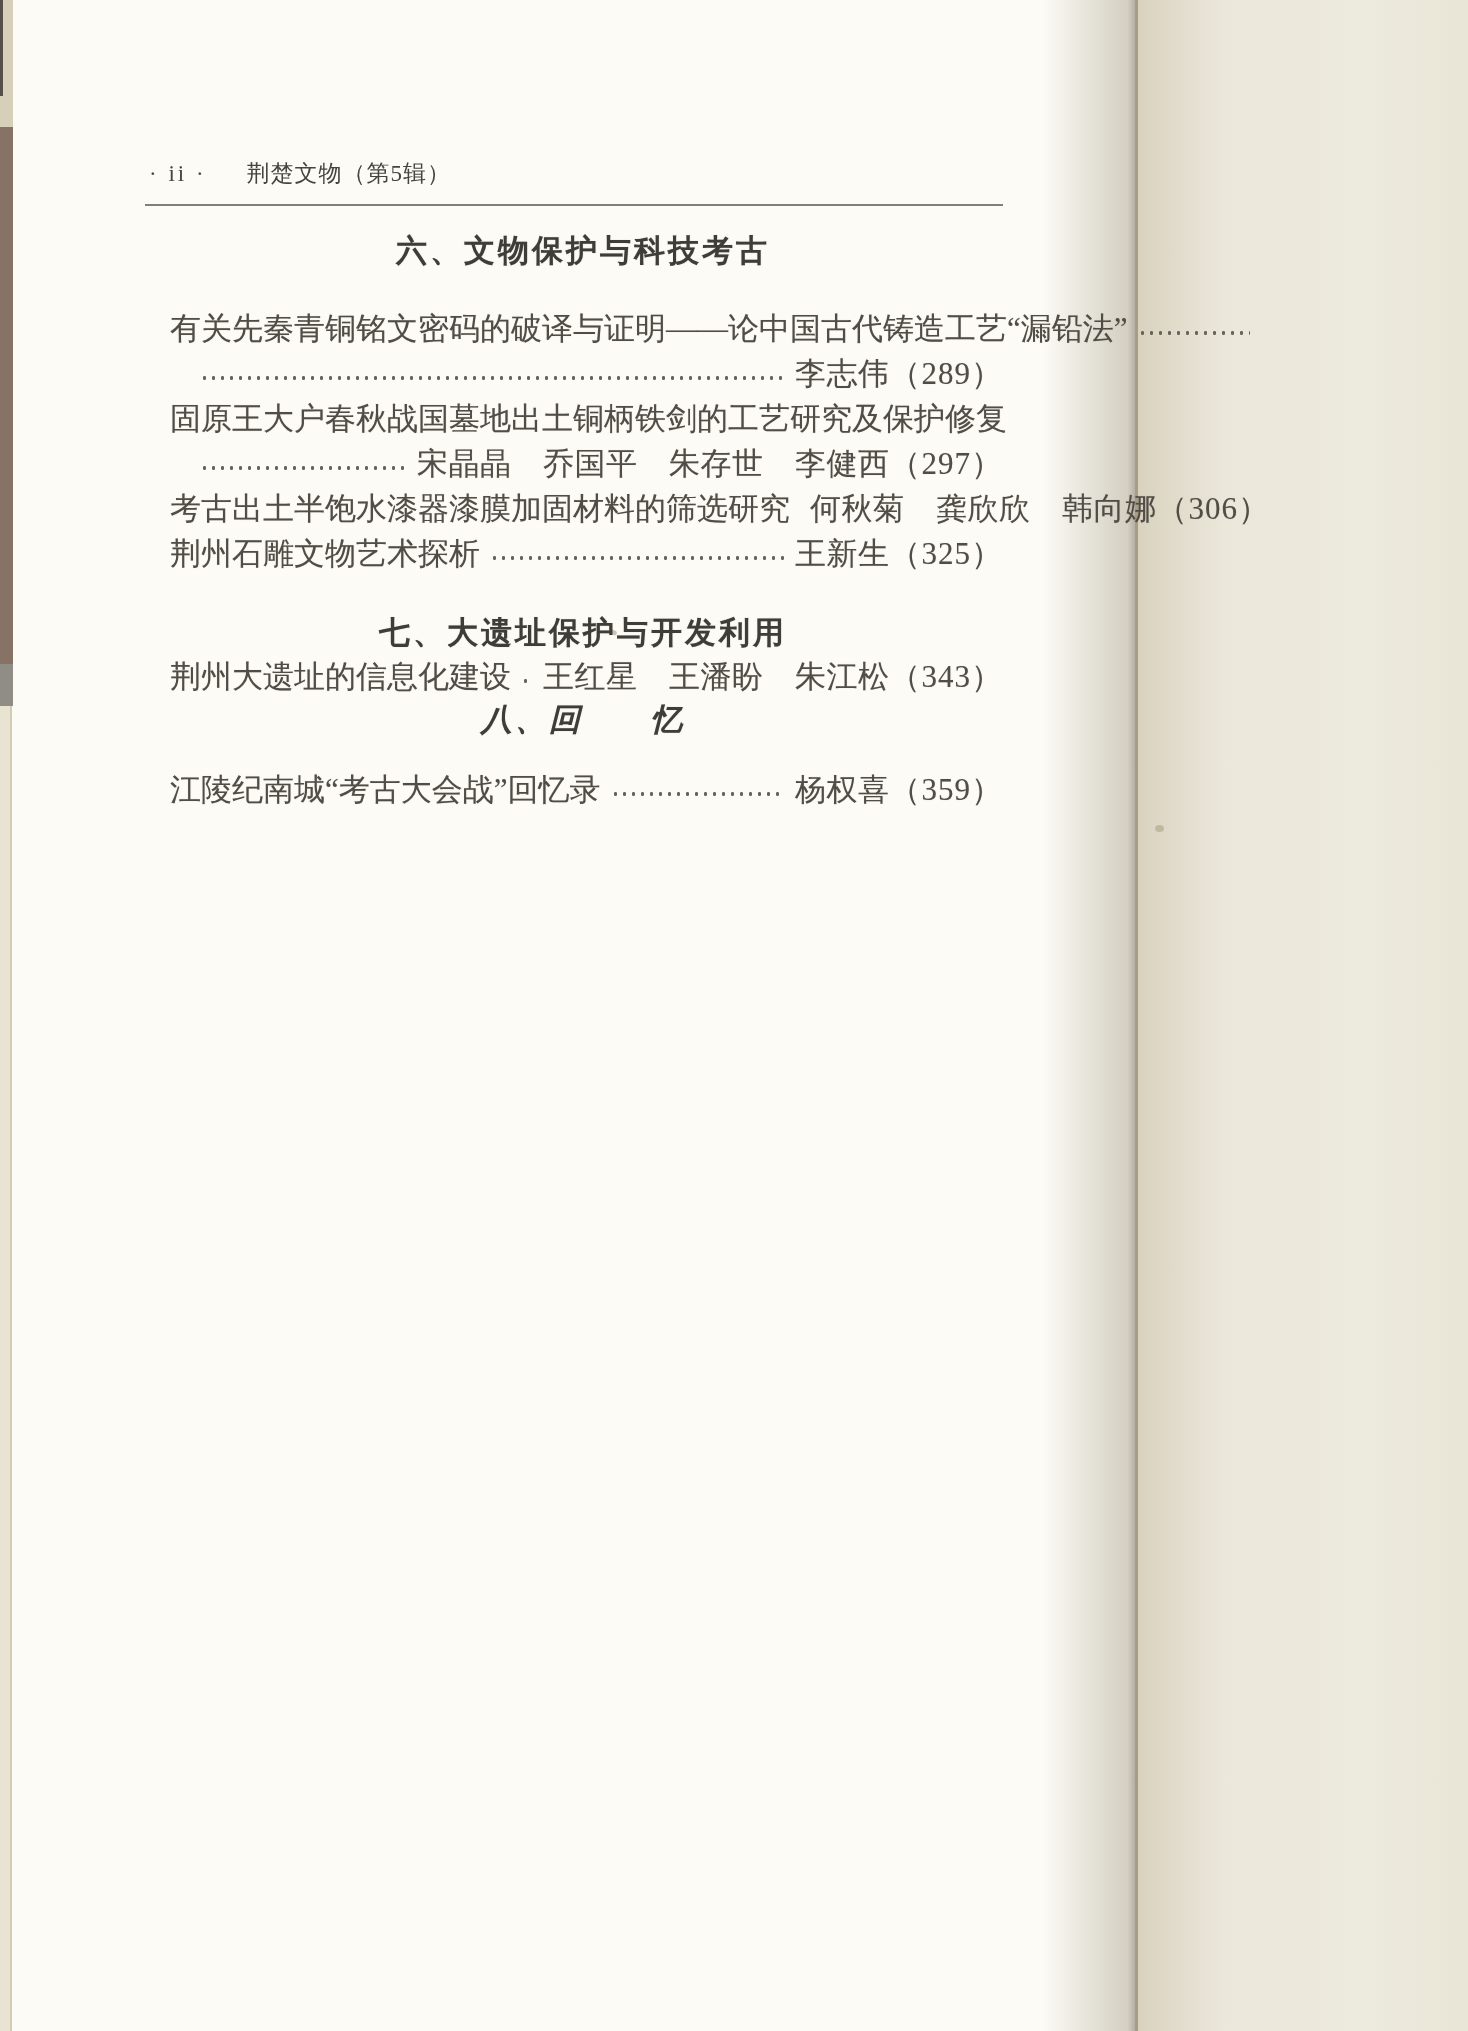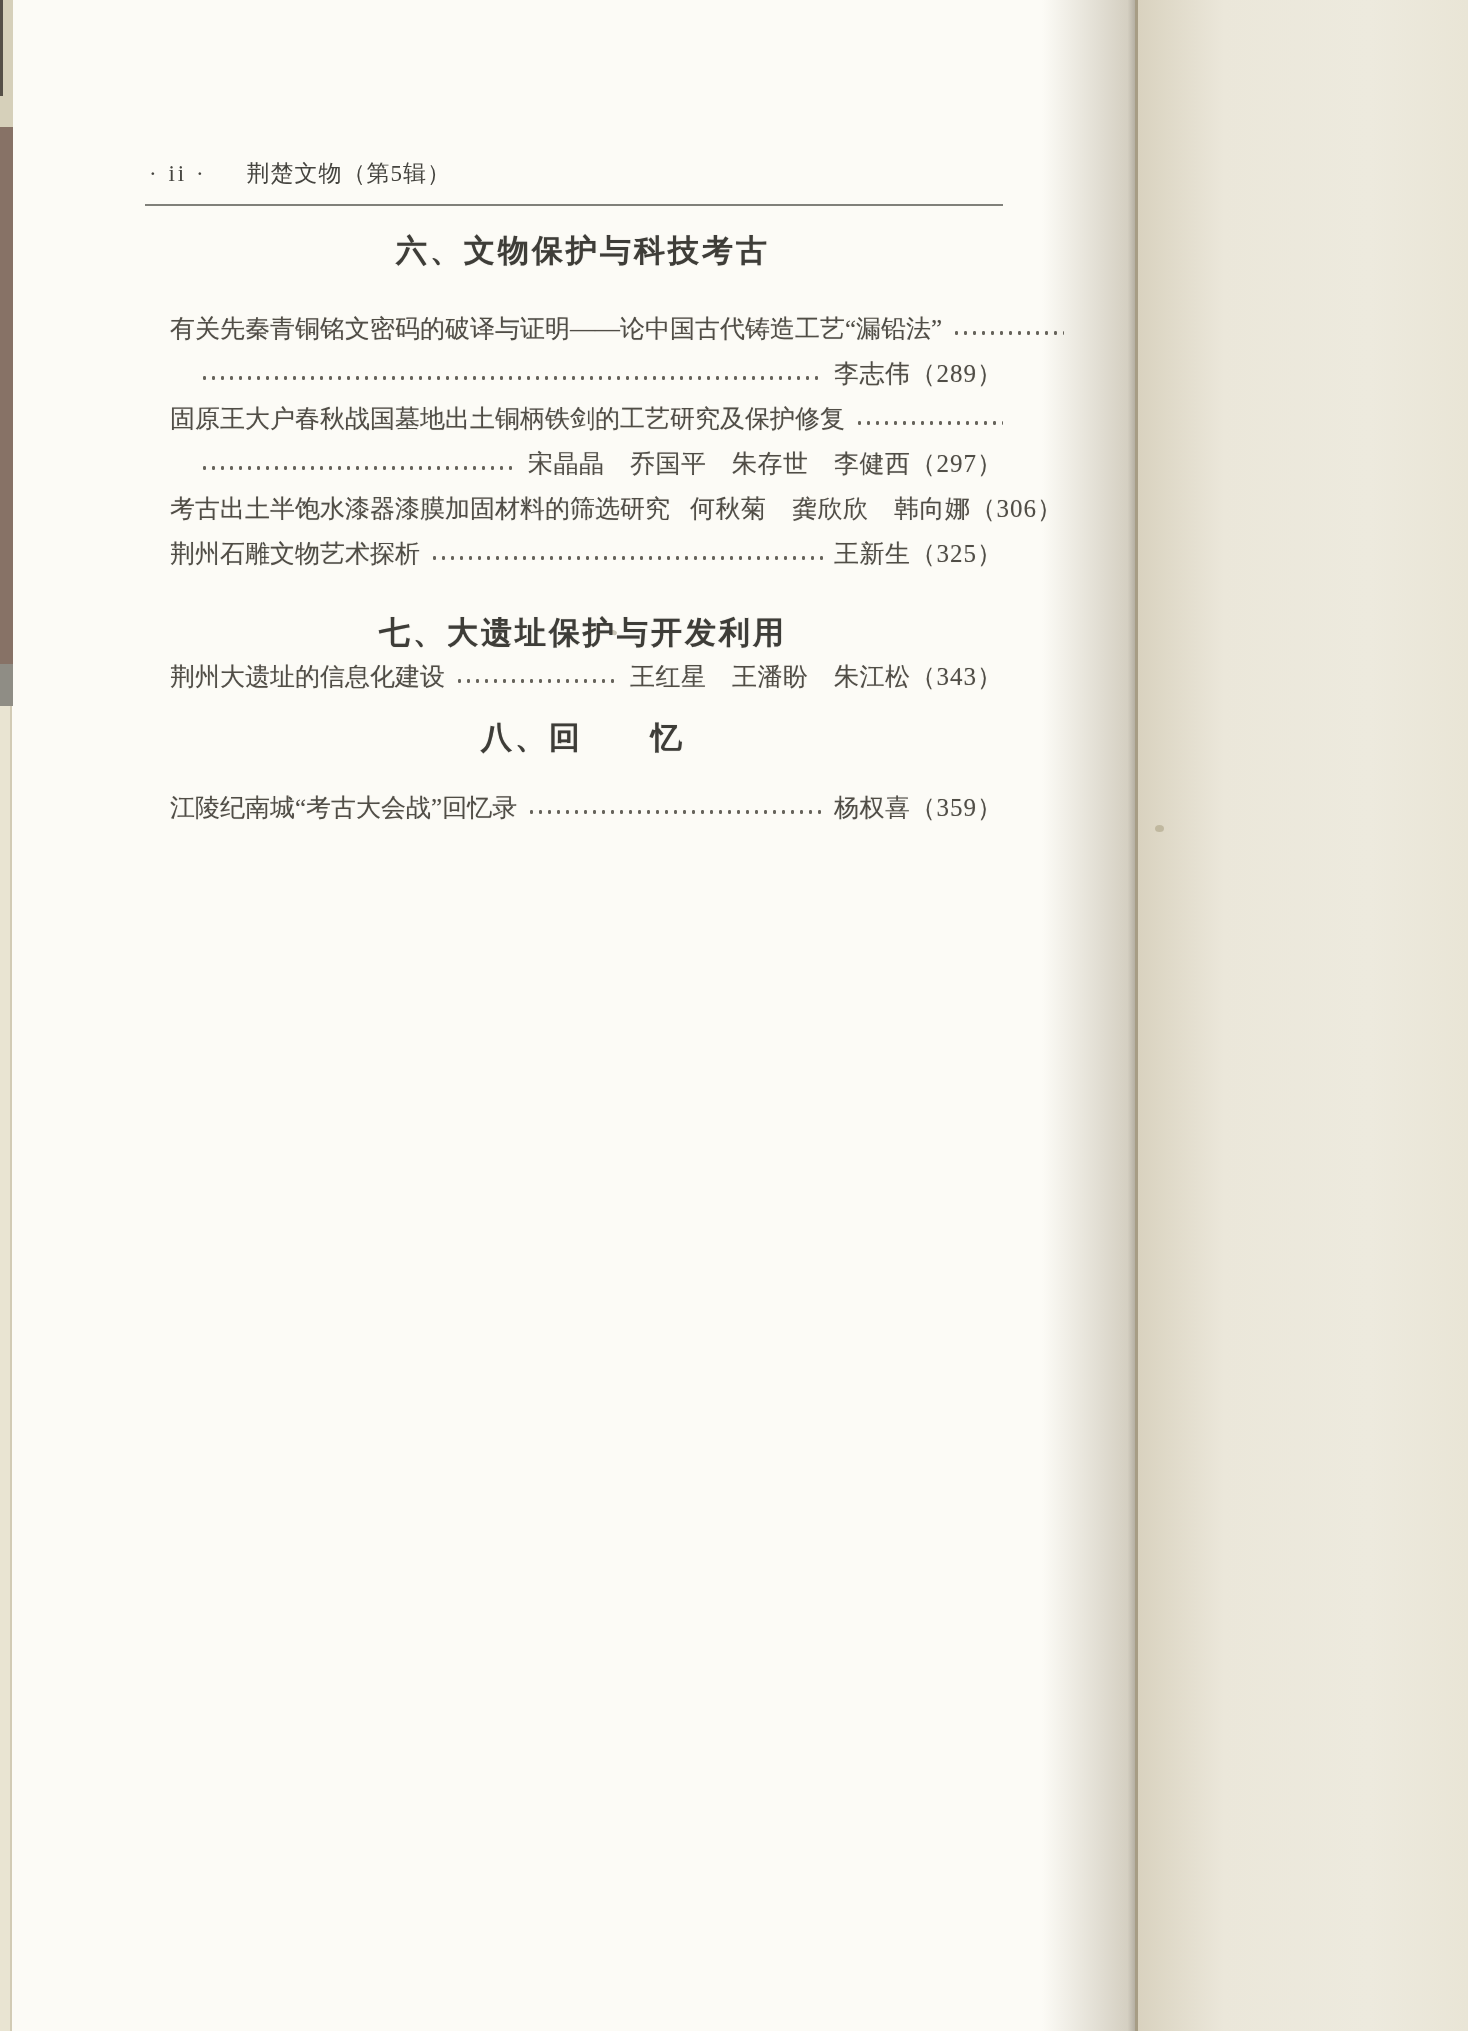--- a/index.html
+++ b/index.html
@@ -43,24 +43,24 @@
   .header-rule{height:2px;background:#80807a;margin-top:15px;}
   .section-title{
     text-align:center;
     font-family:"Liberation Sans","DejaVu Sans",sans-serif;
     font-weight:bold;font-size:31px;color:#3e3d38;letter-spacing:3px;
     padding-left:18px;
     text-shadow:0 0 1px rgba(62,61,56,0.35);
   }
   .st-1{margin-top:24px;margin-bottom:34px;}
   .st-2{margin-top:36px;}
-  .st-3{margin-top:18px;margin-bottom:26px;}
+  .st-3{margin-bottom:26px;font-style:italic;}
   .row{
     display:flex;align-items:baseline;
-    font-size:25px;line-height:45px;height:45px;
+    font-size:31px;line-height:45px;height:45px;
     white-space:nowrap;padding-left:25px;
     color:#504d46;
     text-shadow:0 0 1px rgba(80,77,70,0.28);
   }
   .row.cont{padding-left:45px;}
   .leader{
     flex:1 1 auto;align-self:stretch;margin:0 10px;
     background-image:radial-gradient(circle,#67645c 1.7px,rgba(0,0,0,0) 2px);
     background-size:9px 10px;background-repeat:repeat-x;background-position:0 64%;
   }

